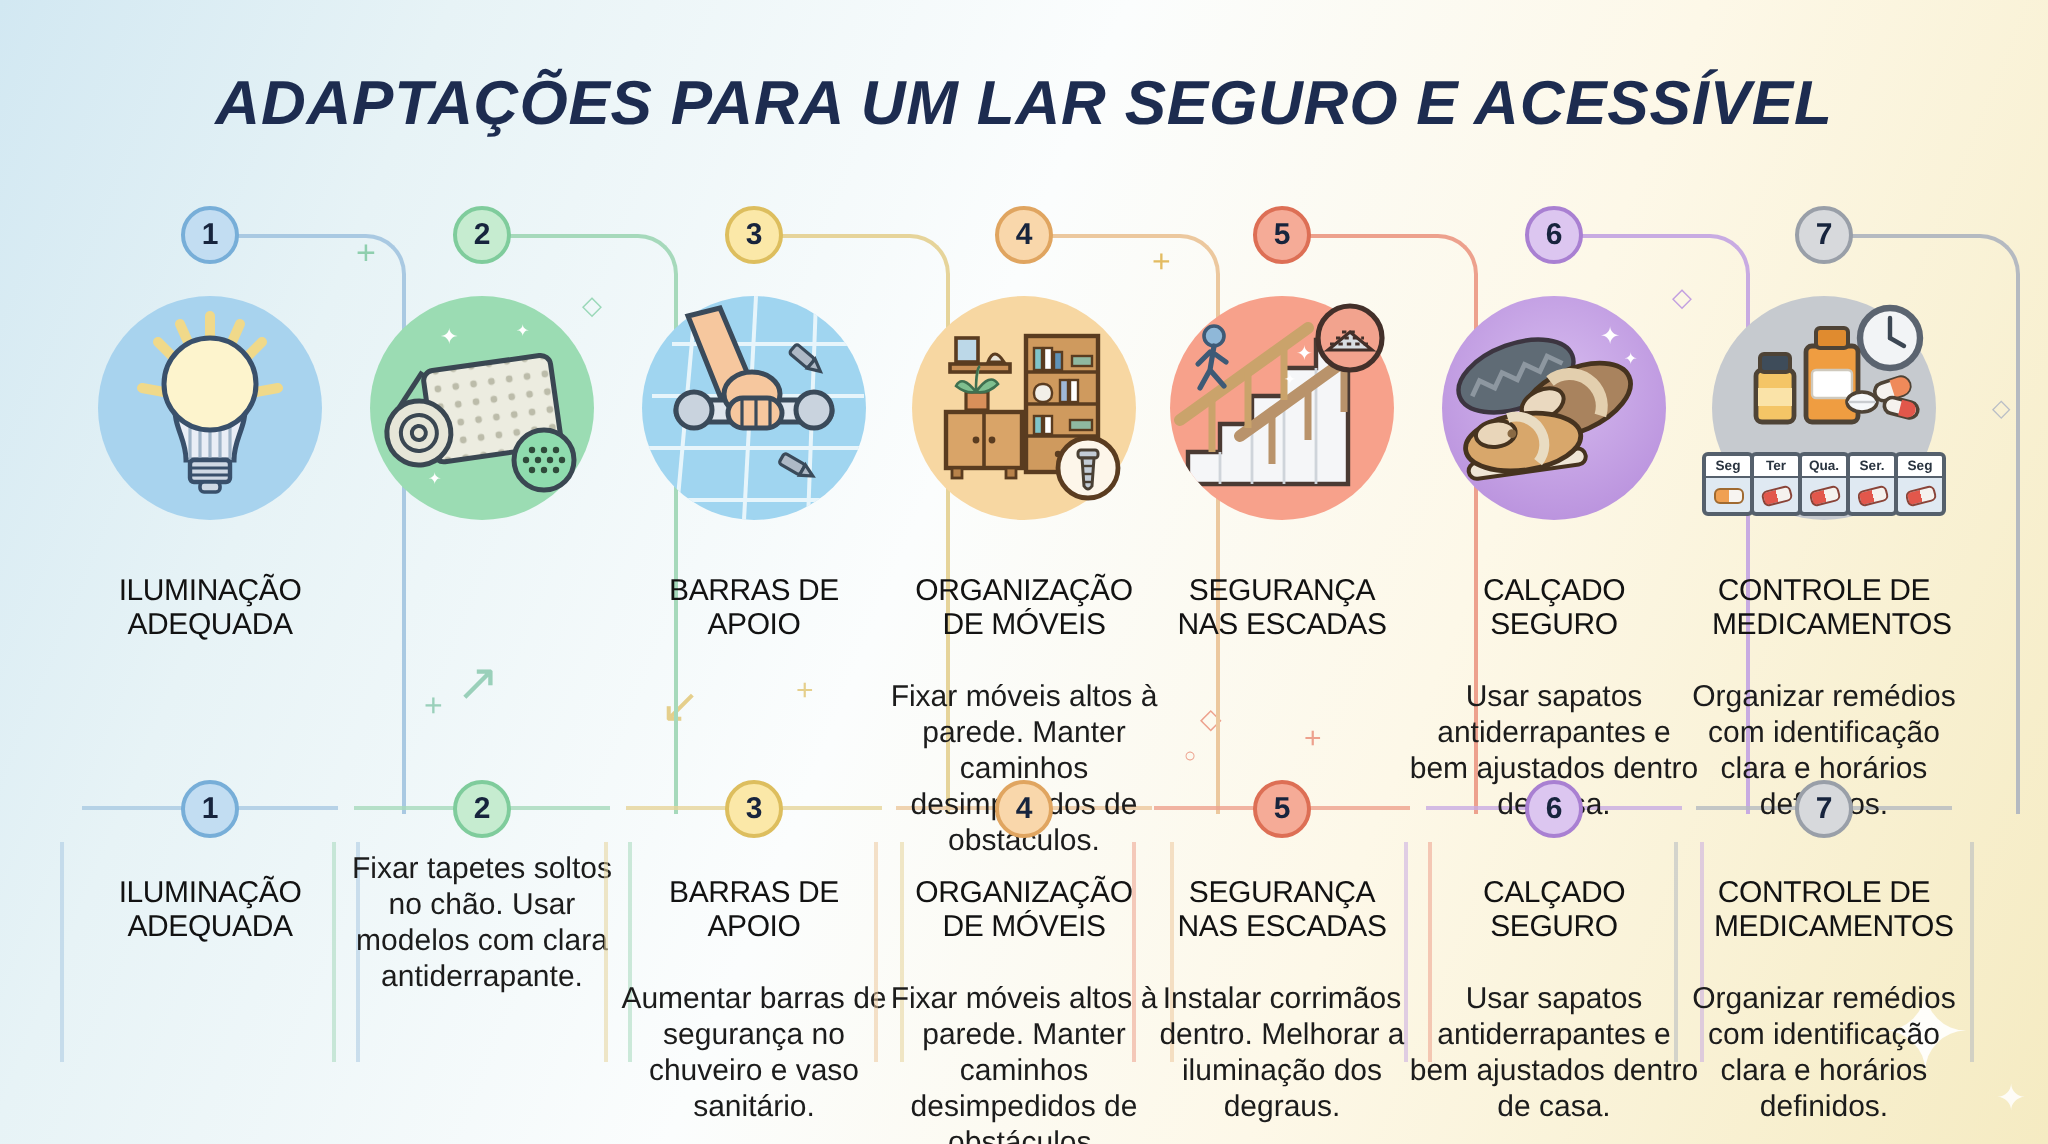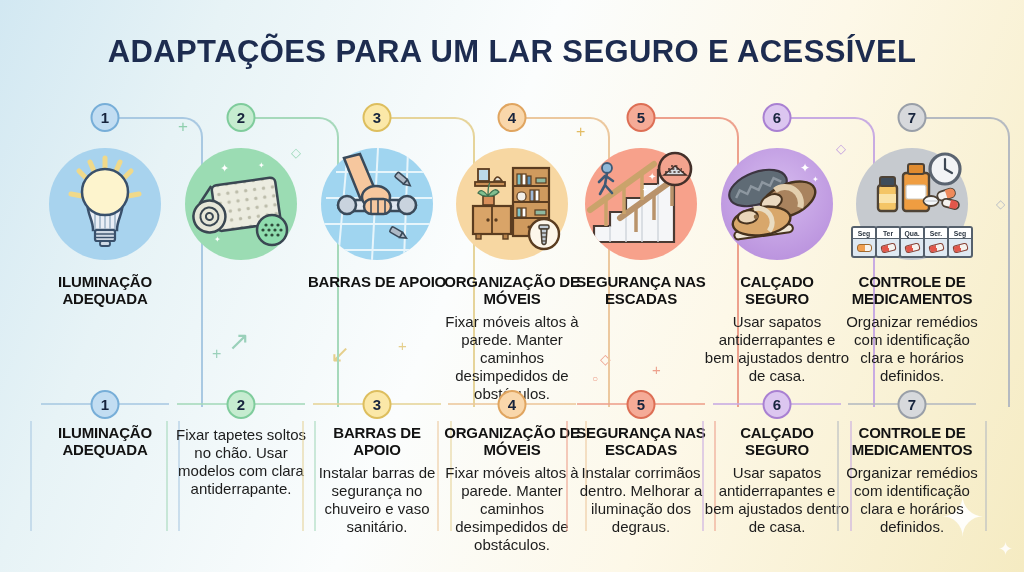--- a/index.html
+++ b/index.html
@@ -24,21 +24,21 @@
   .badge.bottom{top:290px}
   .bracket{
     position:absolute;top:17px;left:calc(50% + 13px);right:-30px;height:288px;
     border-top:2px solid var(--accent);border-right:2px solid var(--accent);
     border-top-right-radius:20px;
   }
   .badge-line{position:absolute;top:303px;left:4px;right:4px;height:2px;background:var(--accent);opacity:.8;}
   .icon{position:absolute;top:42px;left:50%;transform:translateX(-50%);width:122px;height:122px;}
   .icon svg{position:absolute;left:0;top:0;}
   .top-block{position:absolute;top:170px;left:-6px;right:-6px;text-align:center;}
-  .stage h3{margin:4px;font-size:15px;line-height:1.13;font-weight:700;color:#121212;letter-spacing:-.2px;}
+  .stage h3{margin:18px;font-size:15px;line-height:1.13;font-weight:400;color:#121212;letter-spacing:-.2px;}
   .top-block p,.bottom-block p{margin:5px 0 0;font-size:15px;line-height:1.21;color:#1c1c1c;font-weight:500;}
   .bottom-block{position:absolute;top:316px;left:-7px;right:-7px;text-align:center;padding:5px 2px 0;}
   .bottom-block::before,.bottom-block::after{
     content:"";position:absolute;top:5px;height:110px;width:2px;background:var(--accent);opacity:.55;
   }
   .bottom-block::before{left:0}
   .bottom-block::after{right:0}
   .decor{position:absolute;line-height:1;user-select:none;}
   
   .organizer{
@@ -59,21 +59,21 @@
   }
   .org-cell:first-child .org-pill{
     background:linear-gradient(90deg,#f0a052 50%,#f7f4f0 50%);border-color:#a06a30;transform:none;
   }
 </style>
 </head>
 <body>
 
 <div class="stage">
 
-  <div class="title" style="color: rgb(29, 44, 80);">ADAPTAÇÕES PARA UM LAR SEGURO E ACESSÍVEL</div>
+  <div class="title" style="color: rgb(29, 44, 80); font-style: italic;">ADAPTAÇÕES PARA UM LAR SEGURO E ACESSÍVEL</div>
 
   <span class="decor" style="left:178px;top:118px;color:#8fcfae;font-size:17px;">+</span>
   <span class="decor" style="left:291px;top:146px;color:#9ad8b8;font-size:13px;">◇</span>
   <span class="decor" style="left:576px;top:124px;color:#e3bc62;font-size:16px;">+</span>
   <span class="decor" style="left:836px;top:142px;color:#c3a0e0;font-size:13px;">◇</span>
   <span class="decor" style="left:996px;top:198px;color:#b9bec6;font-size:12px;">◇</span>
   <span class="decor" style="left:228px;top:328px;color:#9ad0ba;font-size:26px;">↗</span>
   <span class="decor" style="left:212px;top:346px;color:#9ad0ba;font-size:16px;">+</span>
   <span class="decor" style="left:330px;top:342px;color:#e5cf8c;font-size:24px;">↙</span>
   <span class="decor" style="left:398px;top:338px;color:#e5cf8c;font-size:15px;">+</span>
@@ -225,21 +225,21 @@
     </div>
     <div class="top-block">
       <h3>BARRAS DE APOIO</h3>
       <p></p>
     </div>
     <div class="badge bottom">
         <span>3</span>
       </div>
     <div class="bottom-block">
       <h3>BARRAS DE APOIO</h3>
-      <p>Instalar barras de segurança no chuveiro e vaso sanitário.</p>
+      <p>Aumentar barras de segurança no chuveiro e vaso sanitário.</p>
     </div>
   </div>
 
   <div class="col" style="left: 444px; --accent: #ecc89e; --badge-bg: #f9d7ab; --badge-border: #e0a560;">
     <div class="bracket"></div>
     <div class="badge-line"></div>
     <div class="badge top">
         <span>4</span>
       </div>
     <div class="icon">

